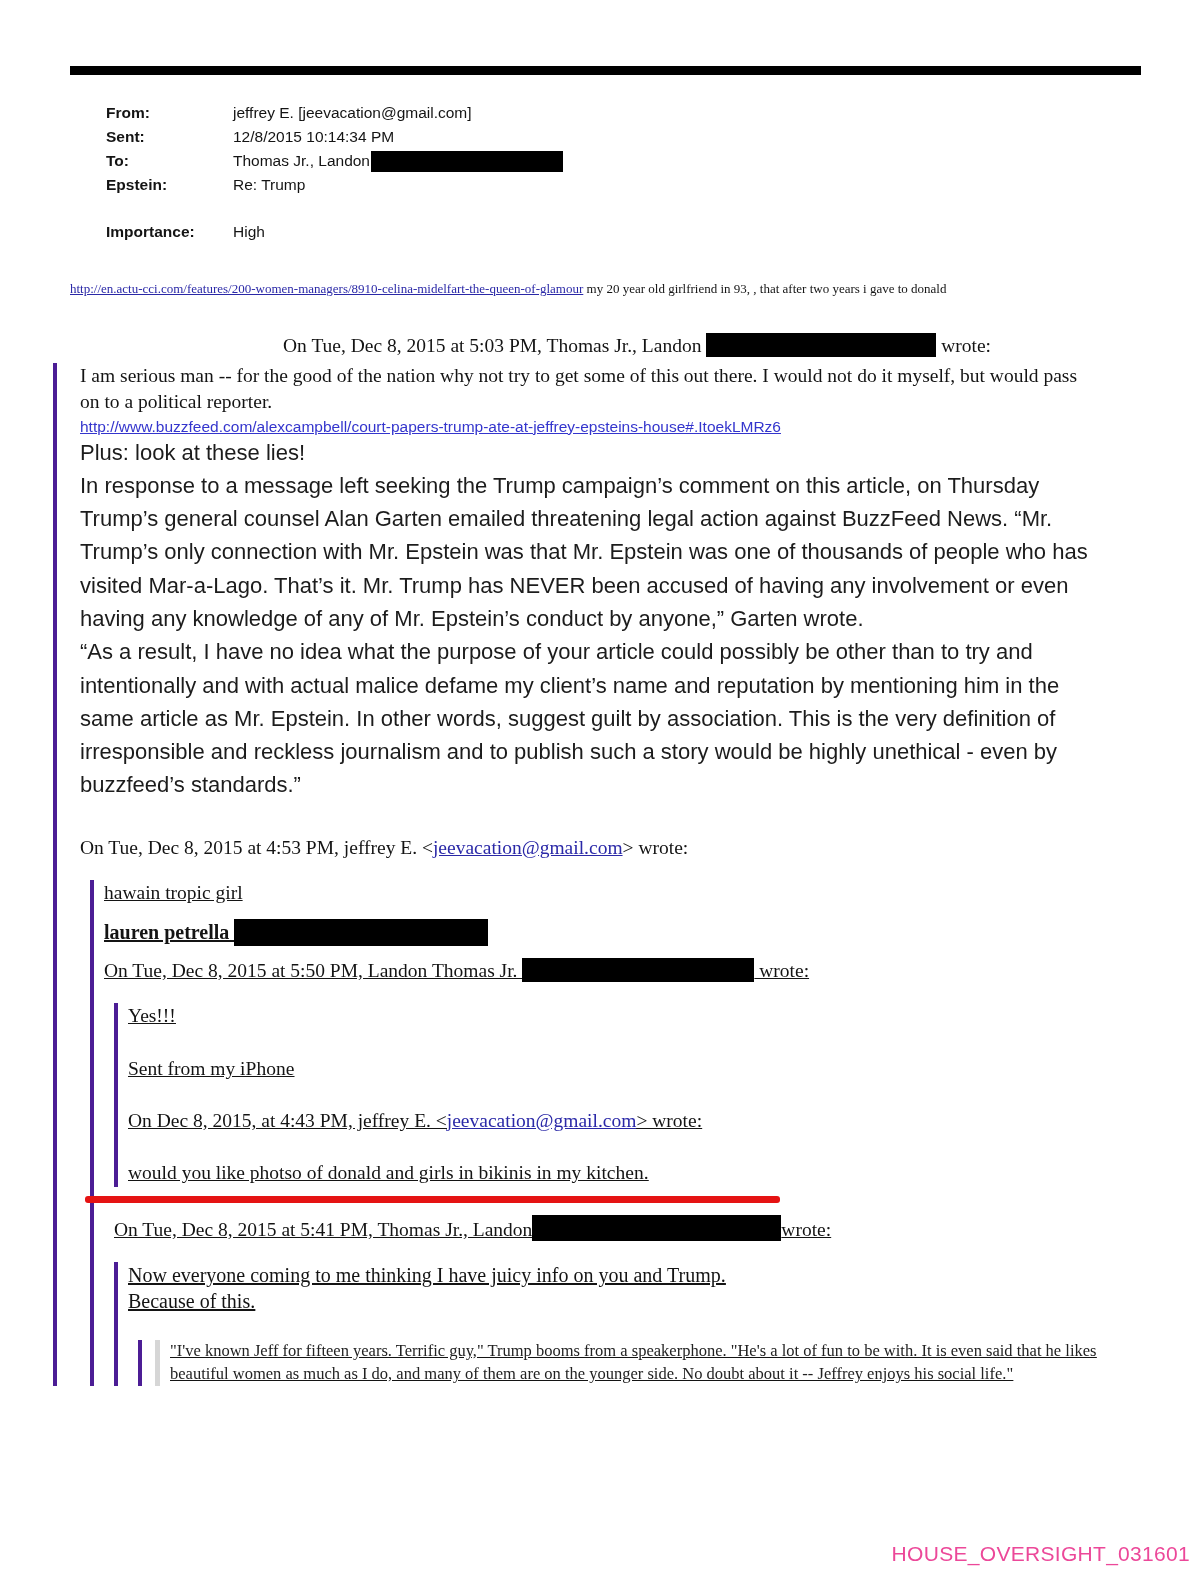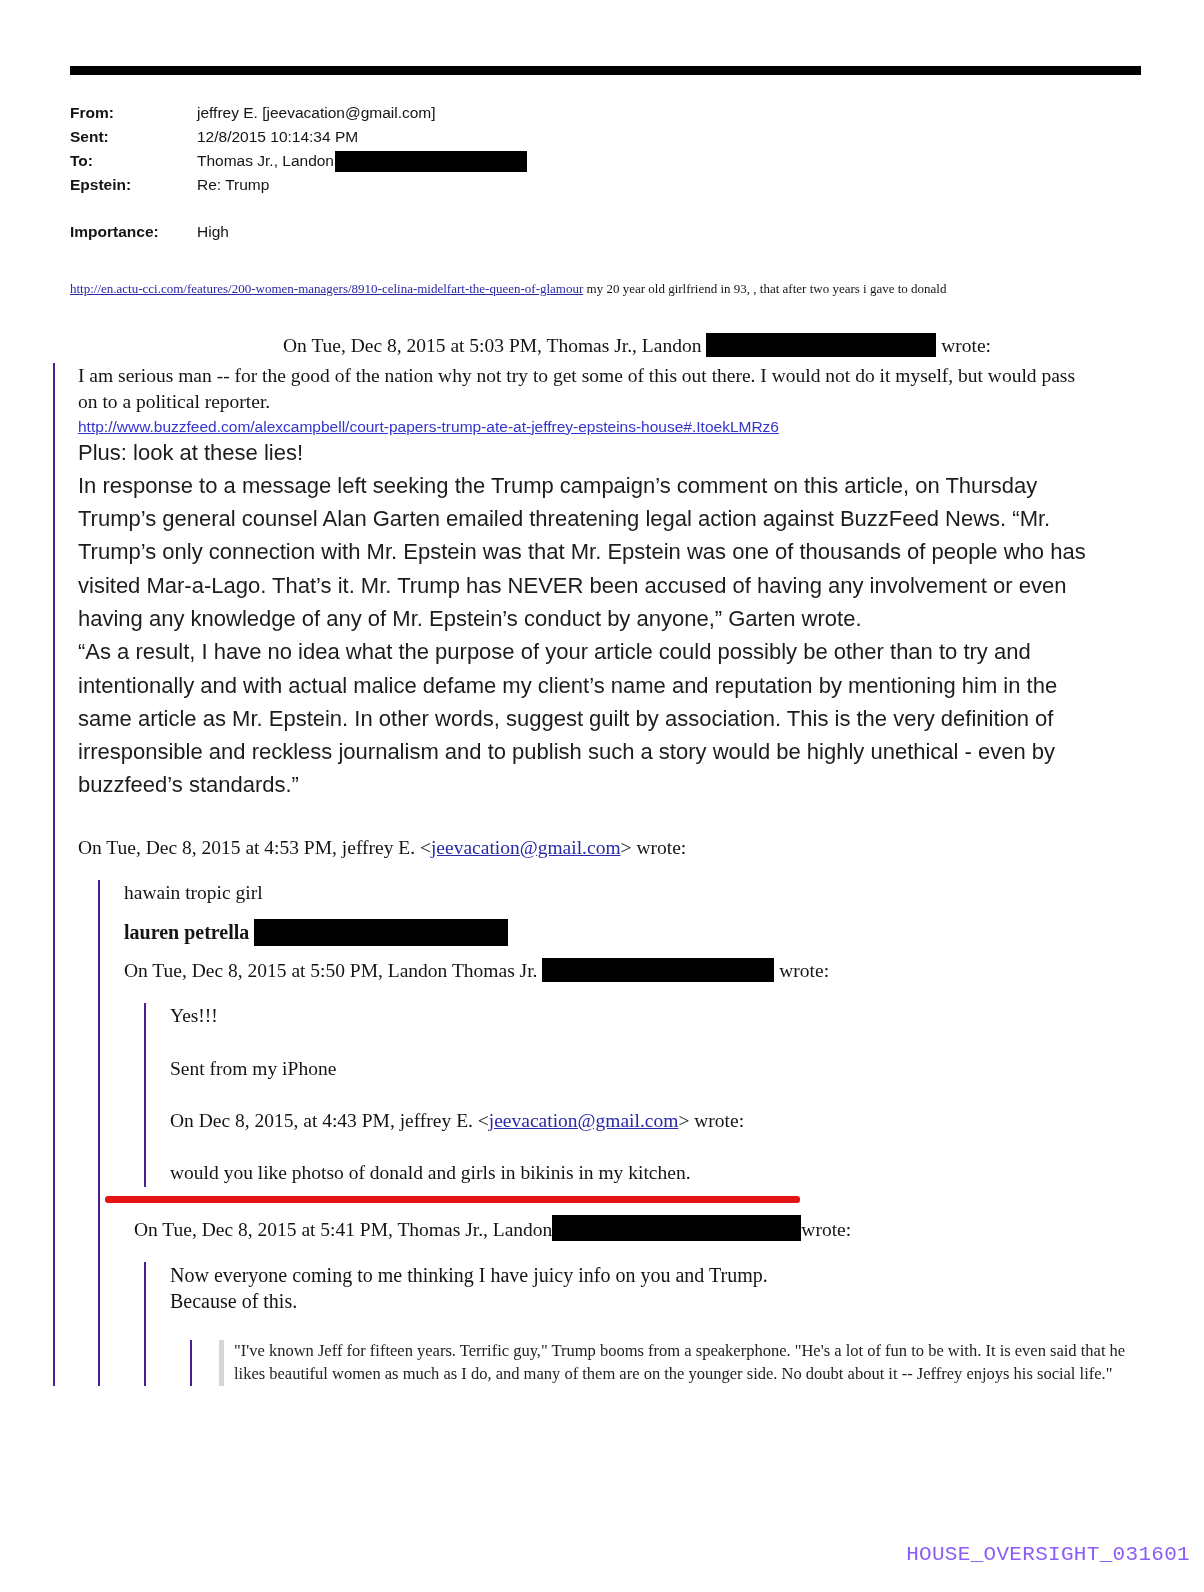--- a/index.html
+++ b/index.html
@@ -8,64 +8,64 @@
     width:1204px; height:1592px;
     background:#ffffff;
     overflow:hidden;
     font-family:"Liberation Serif", serif;
     color:#141414;
   }
   .rule-top { margin:66px 63px 0 70px; height:9px; background:#000000; }
 
   
   .hdr { margin:26px 0 0 70px; font-family:"Liberation Sans", sans-serif; font-size:15.5px; }
-  .hdr-row { display:flex; line-height:24px; align-items:center; }
+  .hdr-row { display:flex; line-height:24px; align-items:center;margin-left:36px; }
   .hdr-label { width:127px; font-weight:700; }
   .hdr-importance { margin-top:23px; }
   .redaction { display:inline-block; background:#000000; vertical-align:-5px; }
   .redact-to { width:192px; height:21px; vertical-align:-5px; margin-left:1px; }
 
   
   .intro { margin:31px 56px 12px 70px; font-size:13px; line-height:27.5px; max-width:1048px; }
   a.slink { color:#2a28a7; text-decoration:underline; }
   a.glink { color:#3435cd; text-decoration:underline; font-family:"Liberation Sans", sans-serif; font-size:15.5px; }
   .attr { font-size:19.5px; line-height:26px; }
   .attr-1 { margin:30px 0 0 70px;text-align:center; }
   .redact-inline-1 { width:230px; height:24px; }
   .redact-inline-3 { width:232px; height:24px; }
   .redact-inline-5 { width:249px; height:26px; }
   .redact-lauren { width:254px; height:27px; vertical-align:-7px; }
 
   
   .quote-region { margin:4px 56px 0 53px; }
-  .bq { border-left:2px solid #4c1d95; }
+  .bq { border-left:4px solid #4c1d95; }
   .bq-1 { padding-left:23px; }
-  .bq-n { margin-left:20px; padding-left:24px; }
+  .bq-n { margin-left:10px; padding-left:10px;text-decoration:underline; }
   .bq-gray { border-left:5px solid #d6d6d6; margin-left:3px; padding-left:10px; }
 
   .serif-p { font-size:19.5px; line-height:26.5px; max-width:1014px; margin:0; }
   .sans-p { font-family:"Liberation Sans", sans-serif; font-size:22px; line-height:33.3px; max-width:1034px; margin:0; color:#1c1c1c; }
   .gap-s { margin-top:12px; }
   .gap-m { margin-top:26px; }
   .gap-l { margin-top:33px; }
   .sig { font-size:20px; font-weight:700; margin:12px 0 0 0; }
   .mono-line { margin:2px 0 0 0; }
 
   .red-line {
     height:7px; width:695px; margin:9px 0 0 -19px;
     background:#e51313; border-radius:3px;
   }
   .attr-541 { margin-top:12px; padding-left:10px; }
   .msg541-p { font-size:20px; line-height:26px; margin:0; max-width:1000px; }
   .small-quote { font-size:16.5px; line-height:22.8px; max-width:992px; margin:0; color:#222; }
 
   .footer-id {
     position:absolute; right:14px; bottom:26px;
-    font-family:Liberation Mono, monospace;
-    font-size:21px; color:#8b5cf6; letter-spacing:0.3px;
+    font-family:Liberation Sans, sans-serif;
+    font-size:21px; color:#ec4899; letter-spacing:0.3px;
   }
 </style>
 </head>
 <body>
 
 <div class="page">
 
   <div class="rule-top"></div>
 
   <div class="hdr">

